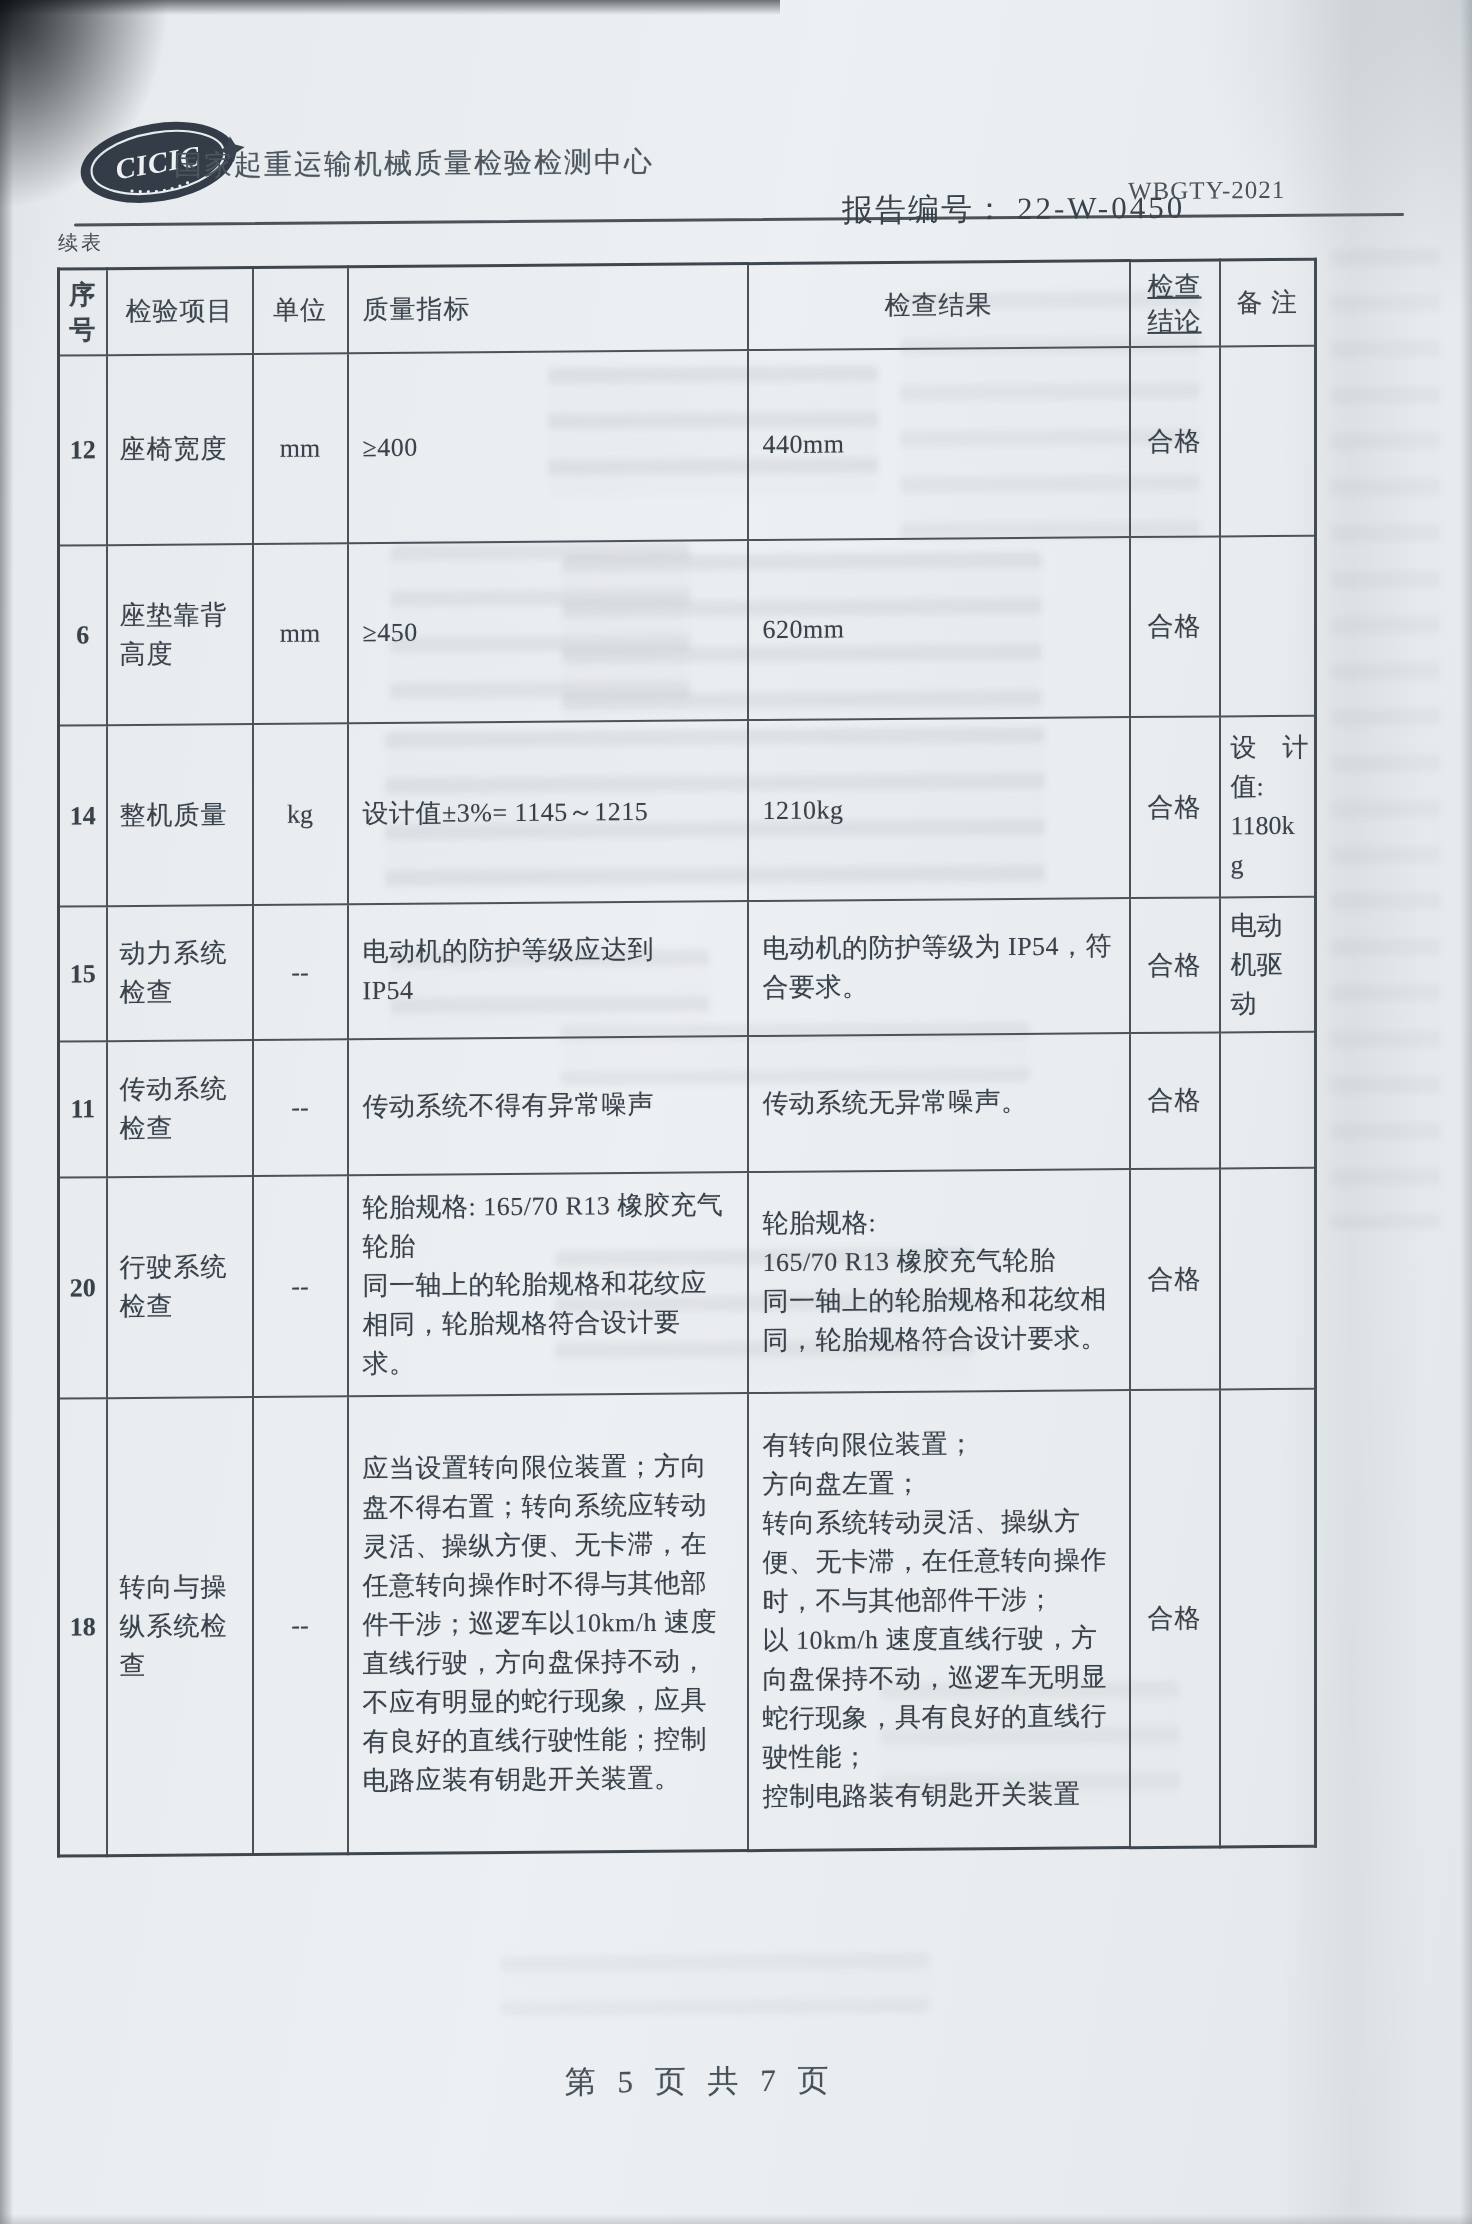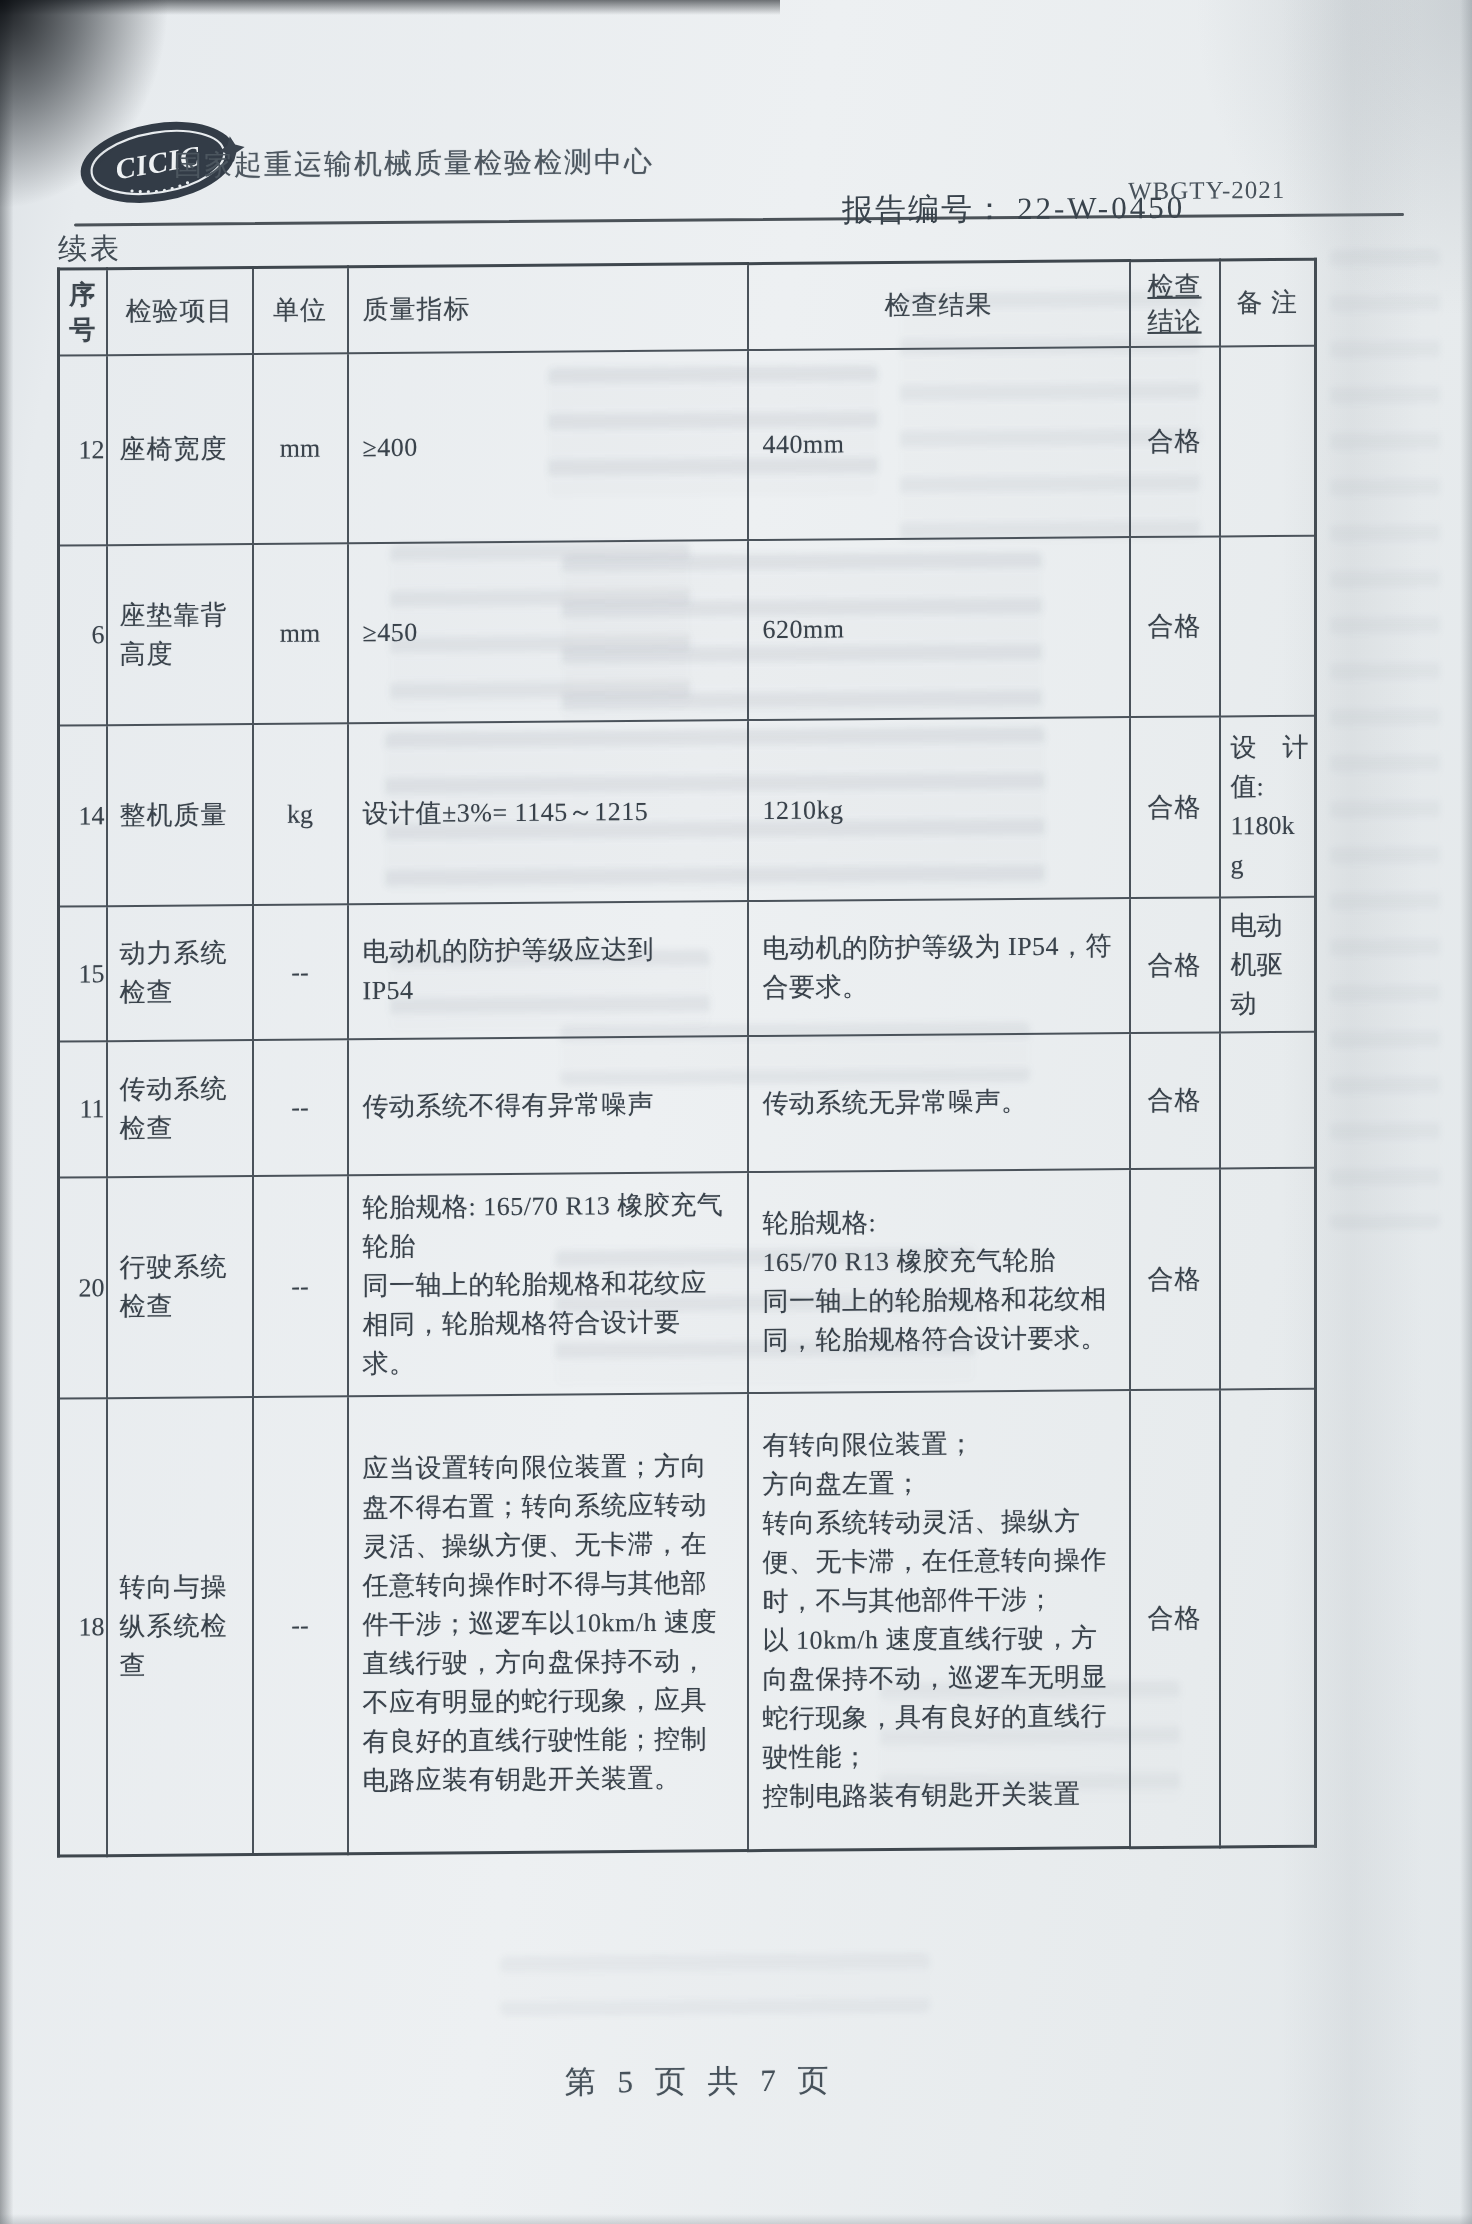--- a/index.html
+++ b/index.html
@@ -35,21 +35,21 @@
     position:absolute;left:74px;top:224px;width:1330px;height:3px;
     background:#4b5258;border-radius:2px;
   }
   .report-line{
     position:absolute;left:842px;top:196px;
     font-size:31px;color:#39434c;letter-spacing:2px;
   }
   .report-line .val{margin-left:10px;letter-spacing:3px;}
   .continued{
     position:absolute;left:58px;top:230px;
-    font-size:29px;color:#424c55;letter-spacing:3px;
+    font-size:20px;color:#424c55;letter-spacing:3px;
   }
   
   table.report{
     position:absolute;left:57px;top:268px;
     border-collapse:collapse;table-layout:fixed;
     border:3px solid #3f474e;
   }
   table.report th, table.report td{
     border:2px solid #4a525a;
     color:#39424b;
@@ -57,21 +57,21 @@
     font-size:26px;line-height:1.5;
     text-shadow:0 0 1px rgba(57,66,75,.35);
     overflow:hidden;
   }
   table.report th{
     font-weight:normal;text-align:center;
     font-size:26px;color:#3d464e;letter-spacing:1px;line-height:1.35;
     padding:4px;
   }
   table.report th:nth-child(4){text-align:left;padding-left:14px;}
-  td.cell-no{text-align:right;font-size:25px;}
+  td.cell-no{text-align:center;font-size:25px;font-weight:bold;}
   td.cell-item{text-align:left;padding:6px 6px 6px 12px;white-space:pre-line;letter-spacing:1px;}
   td.cell-unit{text-align:center;}
   td.cell-indicator, td.cell-result{
     text-align:left;padding:12px 14px;white-space:pre-line;letter-spacing:0.5px;
   }
   td.cell-conclusion{text-align:center;letter-spacing:1px;}
   td.cell-remark{text-align:left;padding:6px 4px 6px 10px;white-space:pre-line;line-height:1.4;}
   tr:nth-child(1){height:86px;}
   tr:nth-child(2){height:190px;}
   tr:nth-child(3){height:180px;}

